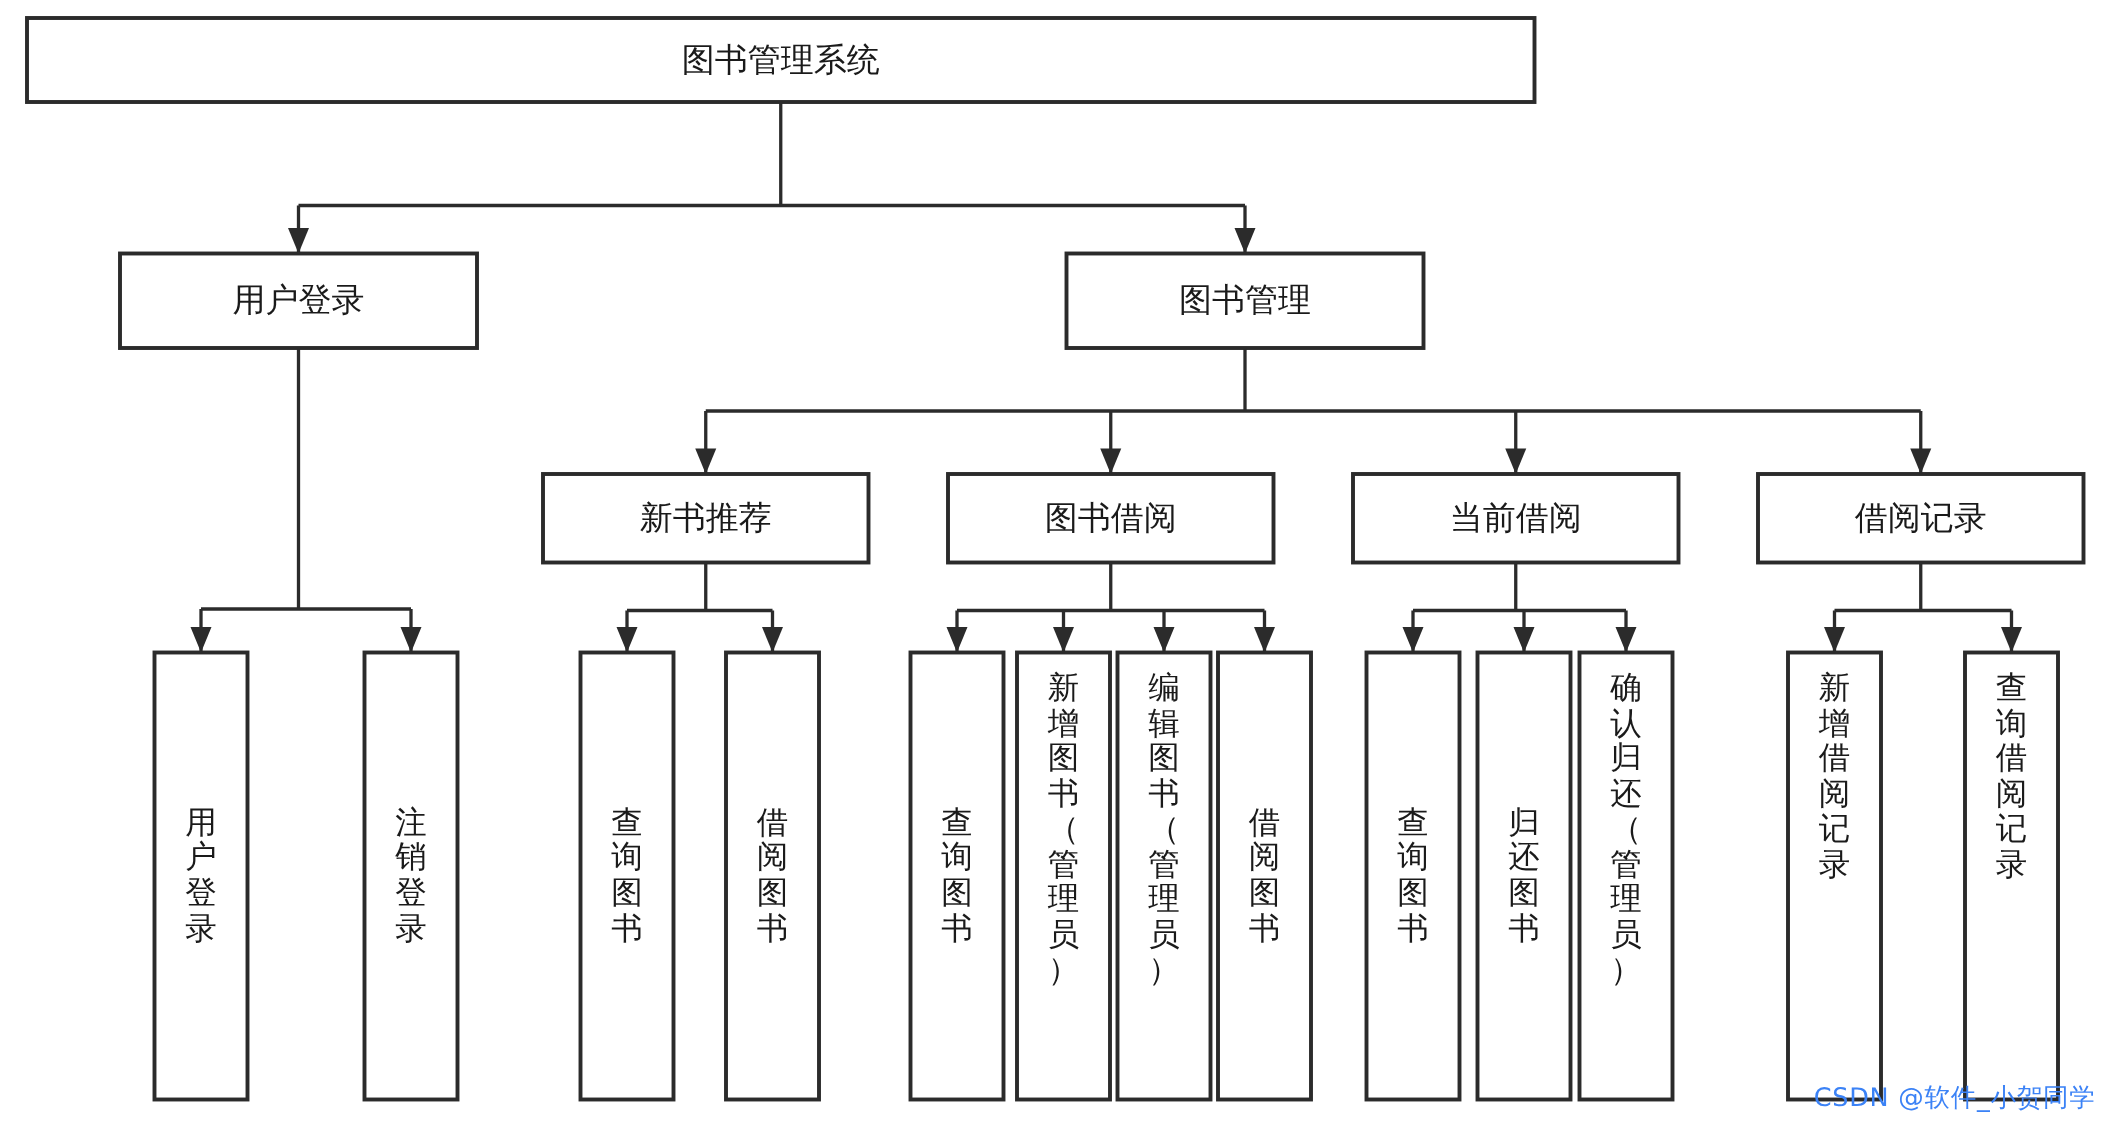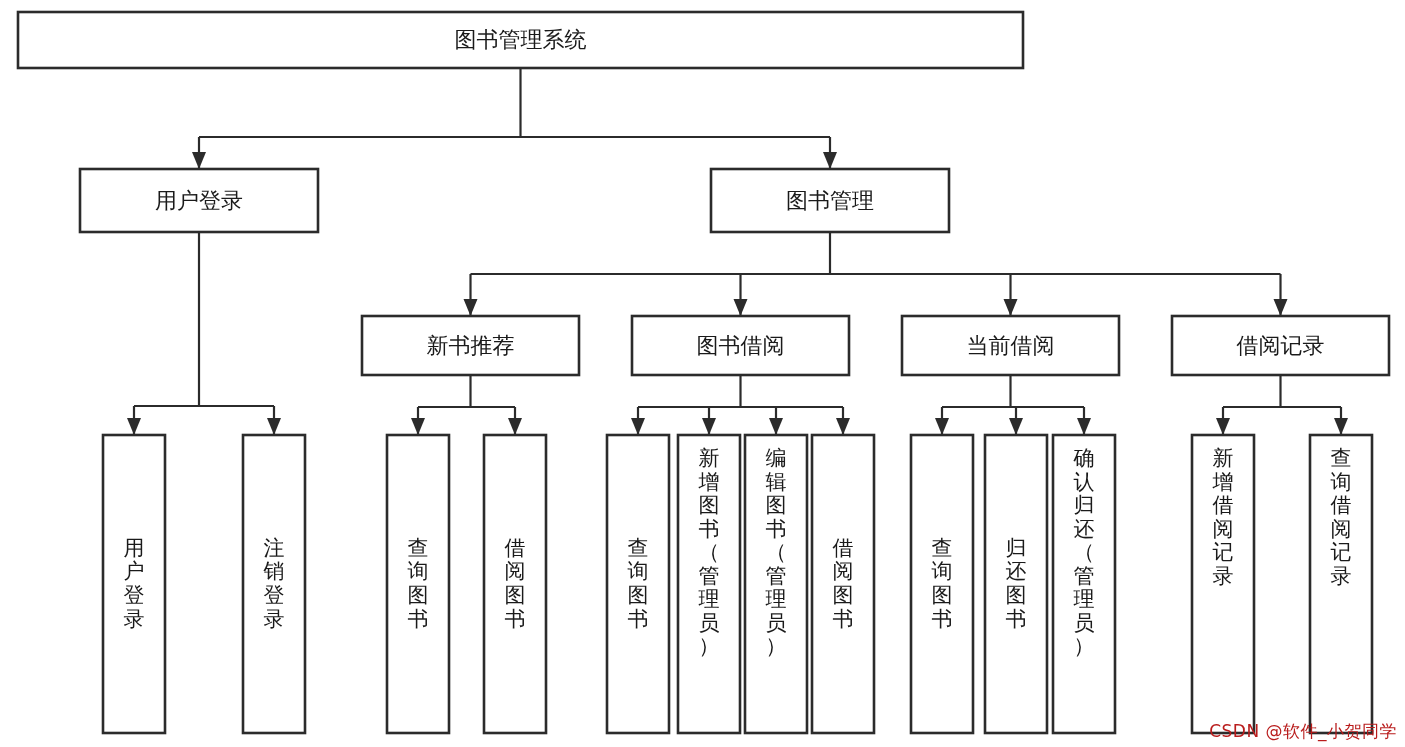--- a/index.html
+++ b/index.html
@@ -66,21 +66,21 @@
   }
   .vert-text-wrap span {
     display: block;
   }
   .watermark {
     position: absolute;
     right: 8px;
     bottom: 4px;
     font-family: "DejaVu Sans", "Liberation Sans", sans-serif;
     font-size: 17px;
-    color: #b91c1c;
+    color: #3b82f6;
     letter-spacing: 0.5px;
     user-select: none;
   }
 </style>
 </head>
 <body>
 
 <div id="diagram-root">
 
   <svg class="flow" viewBox="0 0 1405 747" xmlns="http://www.w3.org/2000/svg">

